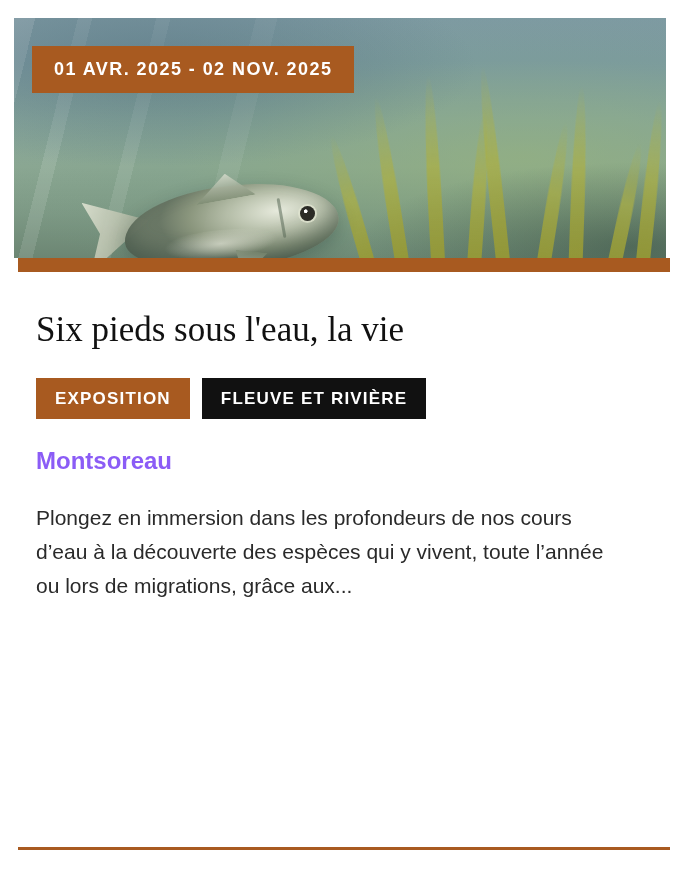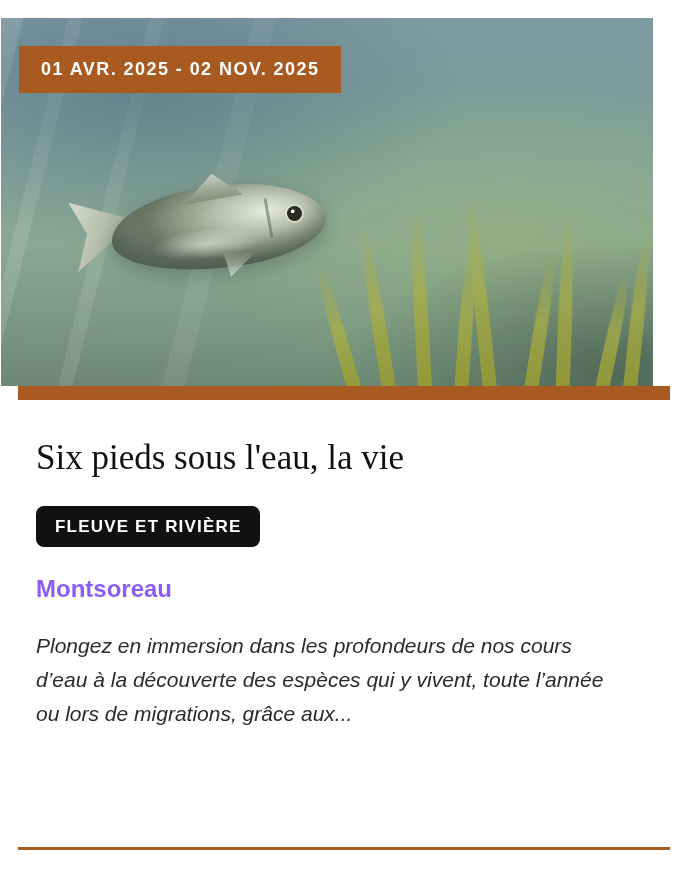--- a/index.html
+++ b/index.html
@@ -20,23 +20,23 @@
     width: 688px;
     height: 878px;
     box-sizing: border-box;
     padding: 18px 0 0 0;
     background: #ffffff;
   }
 
   
   .media {
     position: relative;
-    margin: 0 1px;
+    margin: 0 14px;
     width: 652px;
-    height: 368px;
+    height: 240px;
     overflow: hidden;
     background: #0c4a6e;
   }
 
   
   .water {
     position: absolute;
     inset: 0;
     background:
       radial-gradient(120% 90% at 78% 58%, rgba(150,180,120,0.55) 0%, rgba(120,160,130,0.18) 45%, rgba(60,90,100,0) 72%),
@@ -194,41 +194,40 @@
   }
   .tag {
     font-size: 17px;
     font-weight: bold;
     letter-spacing: 0.07em;
     color: #ffffff;
     padding: 12px 19px;
     line-height: 1;
   }
   .tag-expo { background: #a85a20; }
-  .tag-theme { background: #111111; border-radius: 8px; }
+  .tag-theme { background: #111111; }
 
   .place {
     color: #8b5cf6;
     font-size: 24px;
     font-weight: bold;
     margin: 0 0 26px 0;
   }
   .venue {
     color: #111111;
     font-size: 23px;
     font-weight: bold;
     margin: 0 0 24px 0;
   }
   .desc {
     font-size: 21px;
     line-height: 1.62;
     color: #2a2a2a;
     margin: 0;
     max-width: 590px;
-    font-style: italic;
   }
 
   .footer-rule {
     position: absolute;
     left: 18px;
     bottom: 28px;
     width: 652px;
     height: 3px;
     background: #a85a20;
   }
@@ -267,20 +266,21 @@
 
     <div class="date-badge">01 AVR. 2025 - 02 NOV. 2025</div>
   </div>
 
   <div class="media-rule"></div>
 
   <div class="body">
     <h1 class="title">Six pieds sous l'eau, la vie</h1>
 
     <div class="tags">
+      <span class="tag tag-expo">EXPOSITION</span>
       <span class="tag tag-theme">FLEUVE ET RIVIÈRE</span>
     </div>
 
     <p class="place">Montsoreau</p>
     <p class="desc">Plongez en immersion dans les profondeurs de nos cours d’eau à la découverte des espèces qui y vivent, toute l’année ou lors de migrations, grâce aux...</p>
   </div>
 
   <div class="footer-rule"></div>
 </div>
 

